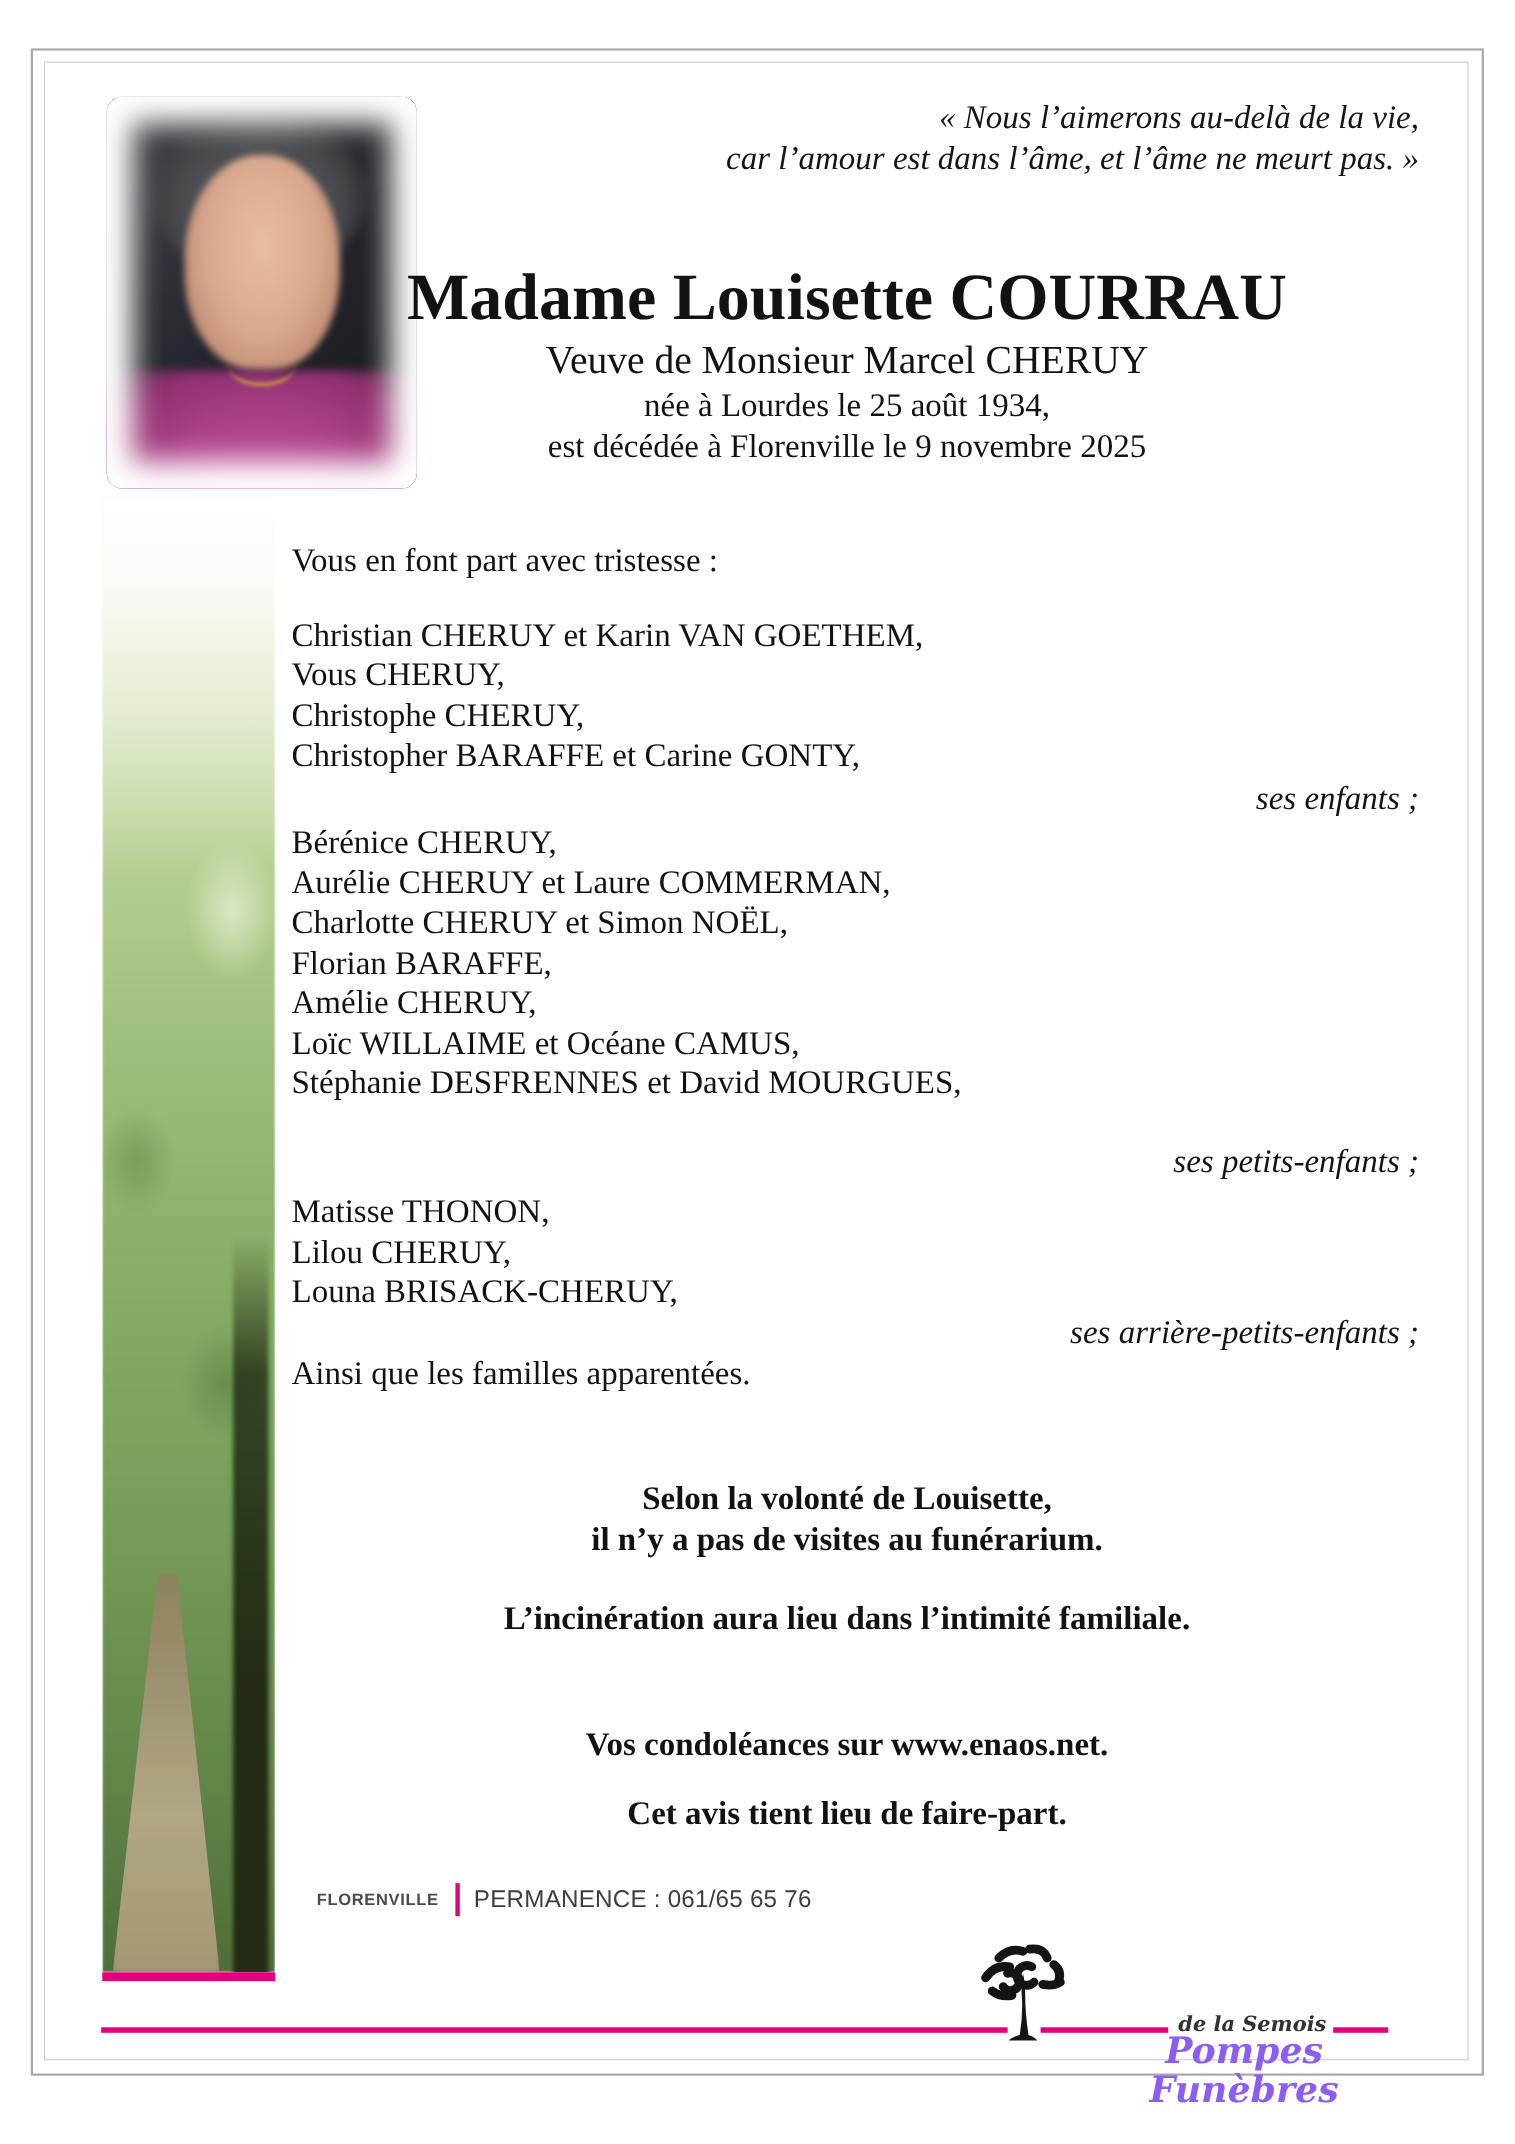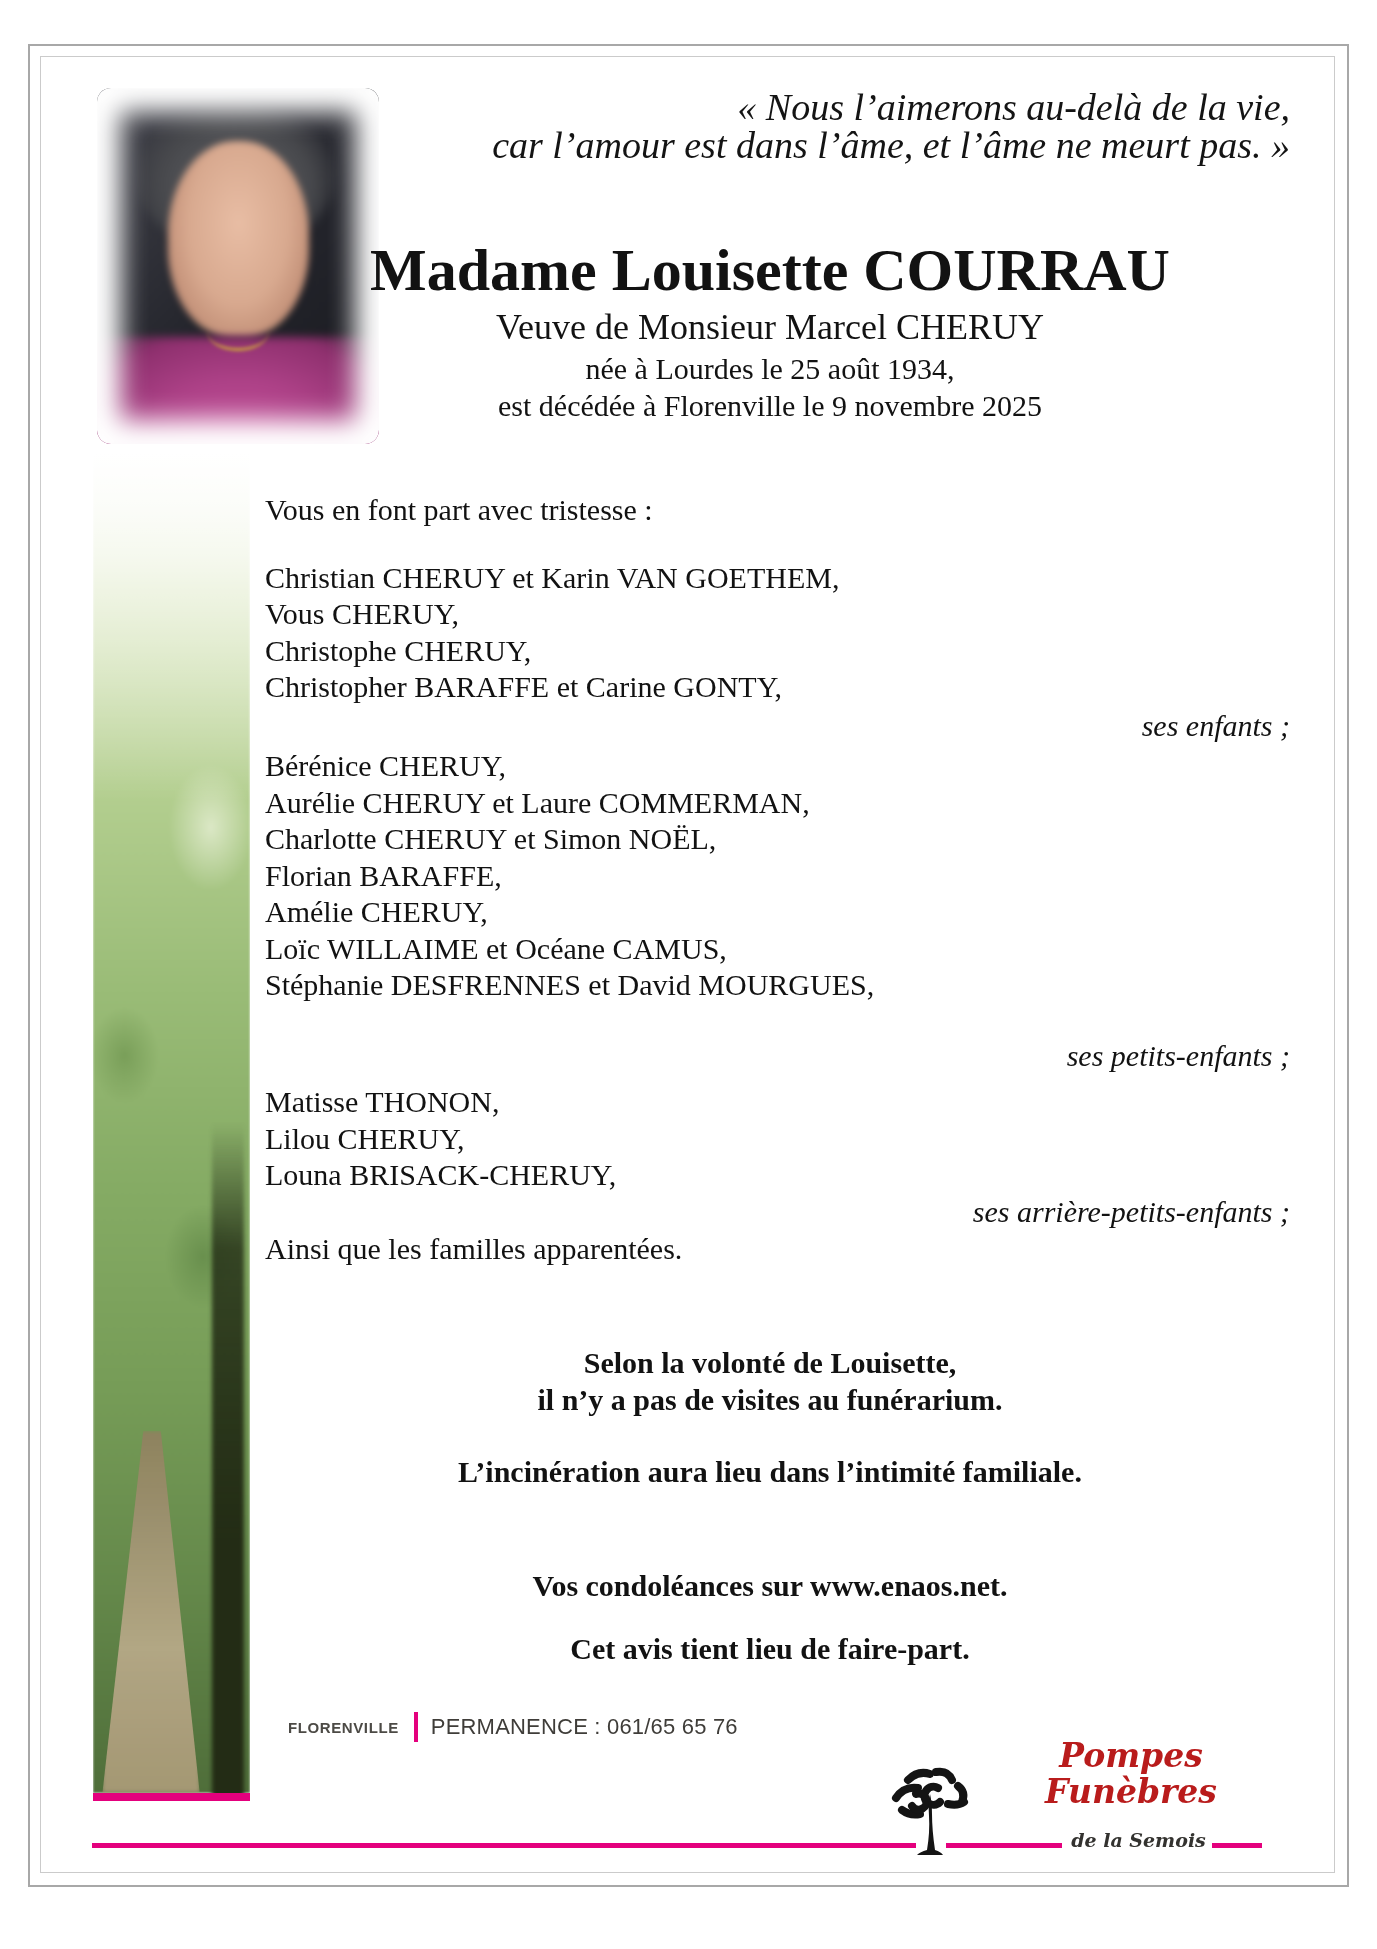--- a/index.html
+++ b/index.html
@@ -57,21 +57,21 @@
   .forest .path { position:absolute; bottom:0; left:6%; width:62%; height:27%;
     background:linear-gradient(to bottom,#8f815f 0%,#b7a988 60%,#a99a77 100%);
     clip-path:polygon(42% 0, 60% 0, 100% 100%, 0% 100%); filter:blur(2px); opacity:.95; }
   .forest .fade-top { position:absolute; left:0; top:0; width:100%; height:26%;
     background:linear-gradient(to bottom, rgba(255,255,255,1) 0%, rgba(255,255,255,0.75) 30%, rgba(255,255,255,0) 100%); }
   .forest-bar { position:absolute; left:93px; top:1793px; width:157px; height:8px; }
 
   
   .quote {
     position:absolute; right:87px; top:88px; text-align:right;
-    font-style:italic; font-size:38px; line-height:38px; color:#141414;
+    font-style:italic; font-size:30px; line-height:38px; color:#141414;
   }
 
   
   .header-center { position:absolute; left:250px; width:1040px; text-align:center; }
   .title    { top:236px; font-size:60px; font-weight:bold; letter-spacing:0; }
   .subtitle { top:306px; font-size:36px; font-weight:normal; }
   .birth    { top:352px; font-size:30px; }
   .death    { top:389px; font-size:30px; }
 
   
@@ -111,23 +111,23 @@
 
   .pink { background:#e4007d; }
   .pink-line { position:absolute; top:1843px; height:5px; }
   .seg1 { left:92px;  width:824px; }
   .seg2 { left:946px; width:116px; }
   .seg3 { left:1212px; width:50px; }
 
   .tree { position:absolute; left:878px; top:1758px; width:104px; height:102px; }
 
   .brand1 {
-    position:absolute; left:1000px; top:1738px; width:262px; text-align:center;
+    position:absolute; left:1000px; top:1846px; width:262px; text-align:center;
     font-family:"DejaVu Serif", serif; font-style:italic; font-weight:bold;
-    font-size:33px; color:#b91c1c; line-height:36px;
+    font-size:33px; color:#8b5cf6; line-height:36px;
   }
   .brand2 {
     position:absolute; left:1056px; top:1824px; width:165px; text-align:center;
     font-family:"DejaVu Serif", serif; font-style:italic; font-weight:bold;
     font-size:19px; color:#33322f; line-height:32px;
   }
 </style>
 </head>
 <body>
 

